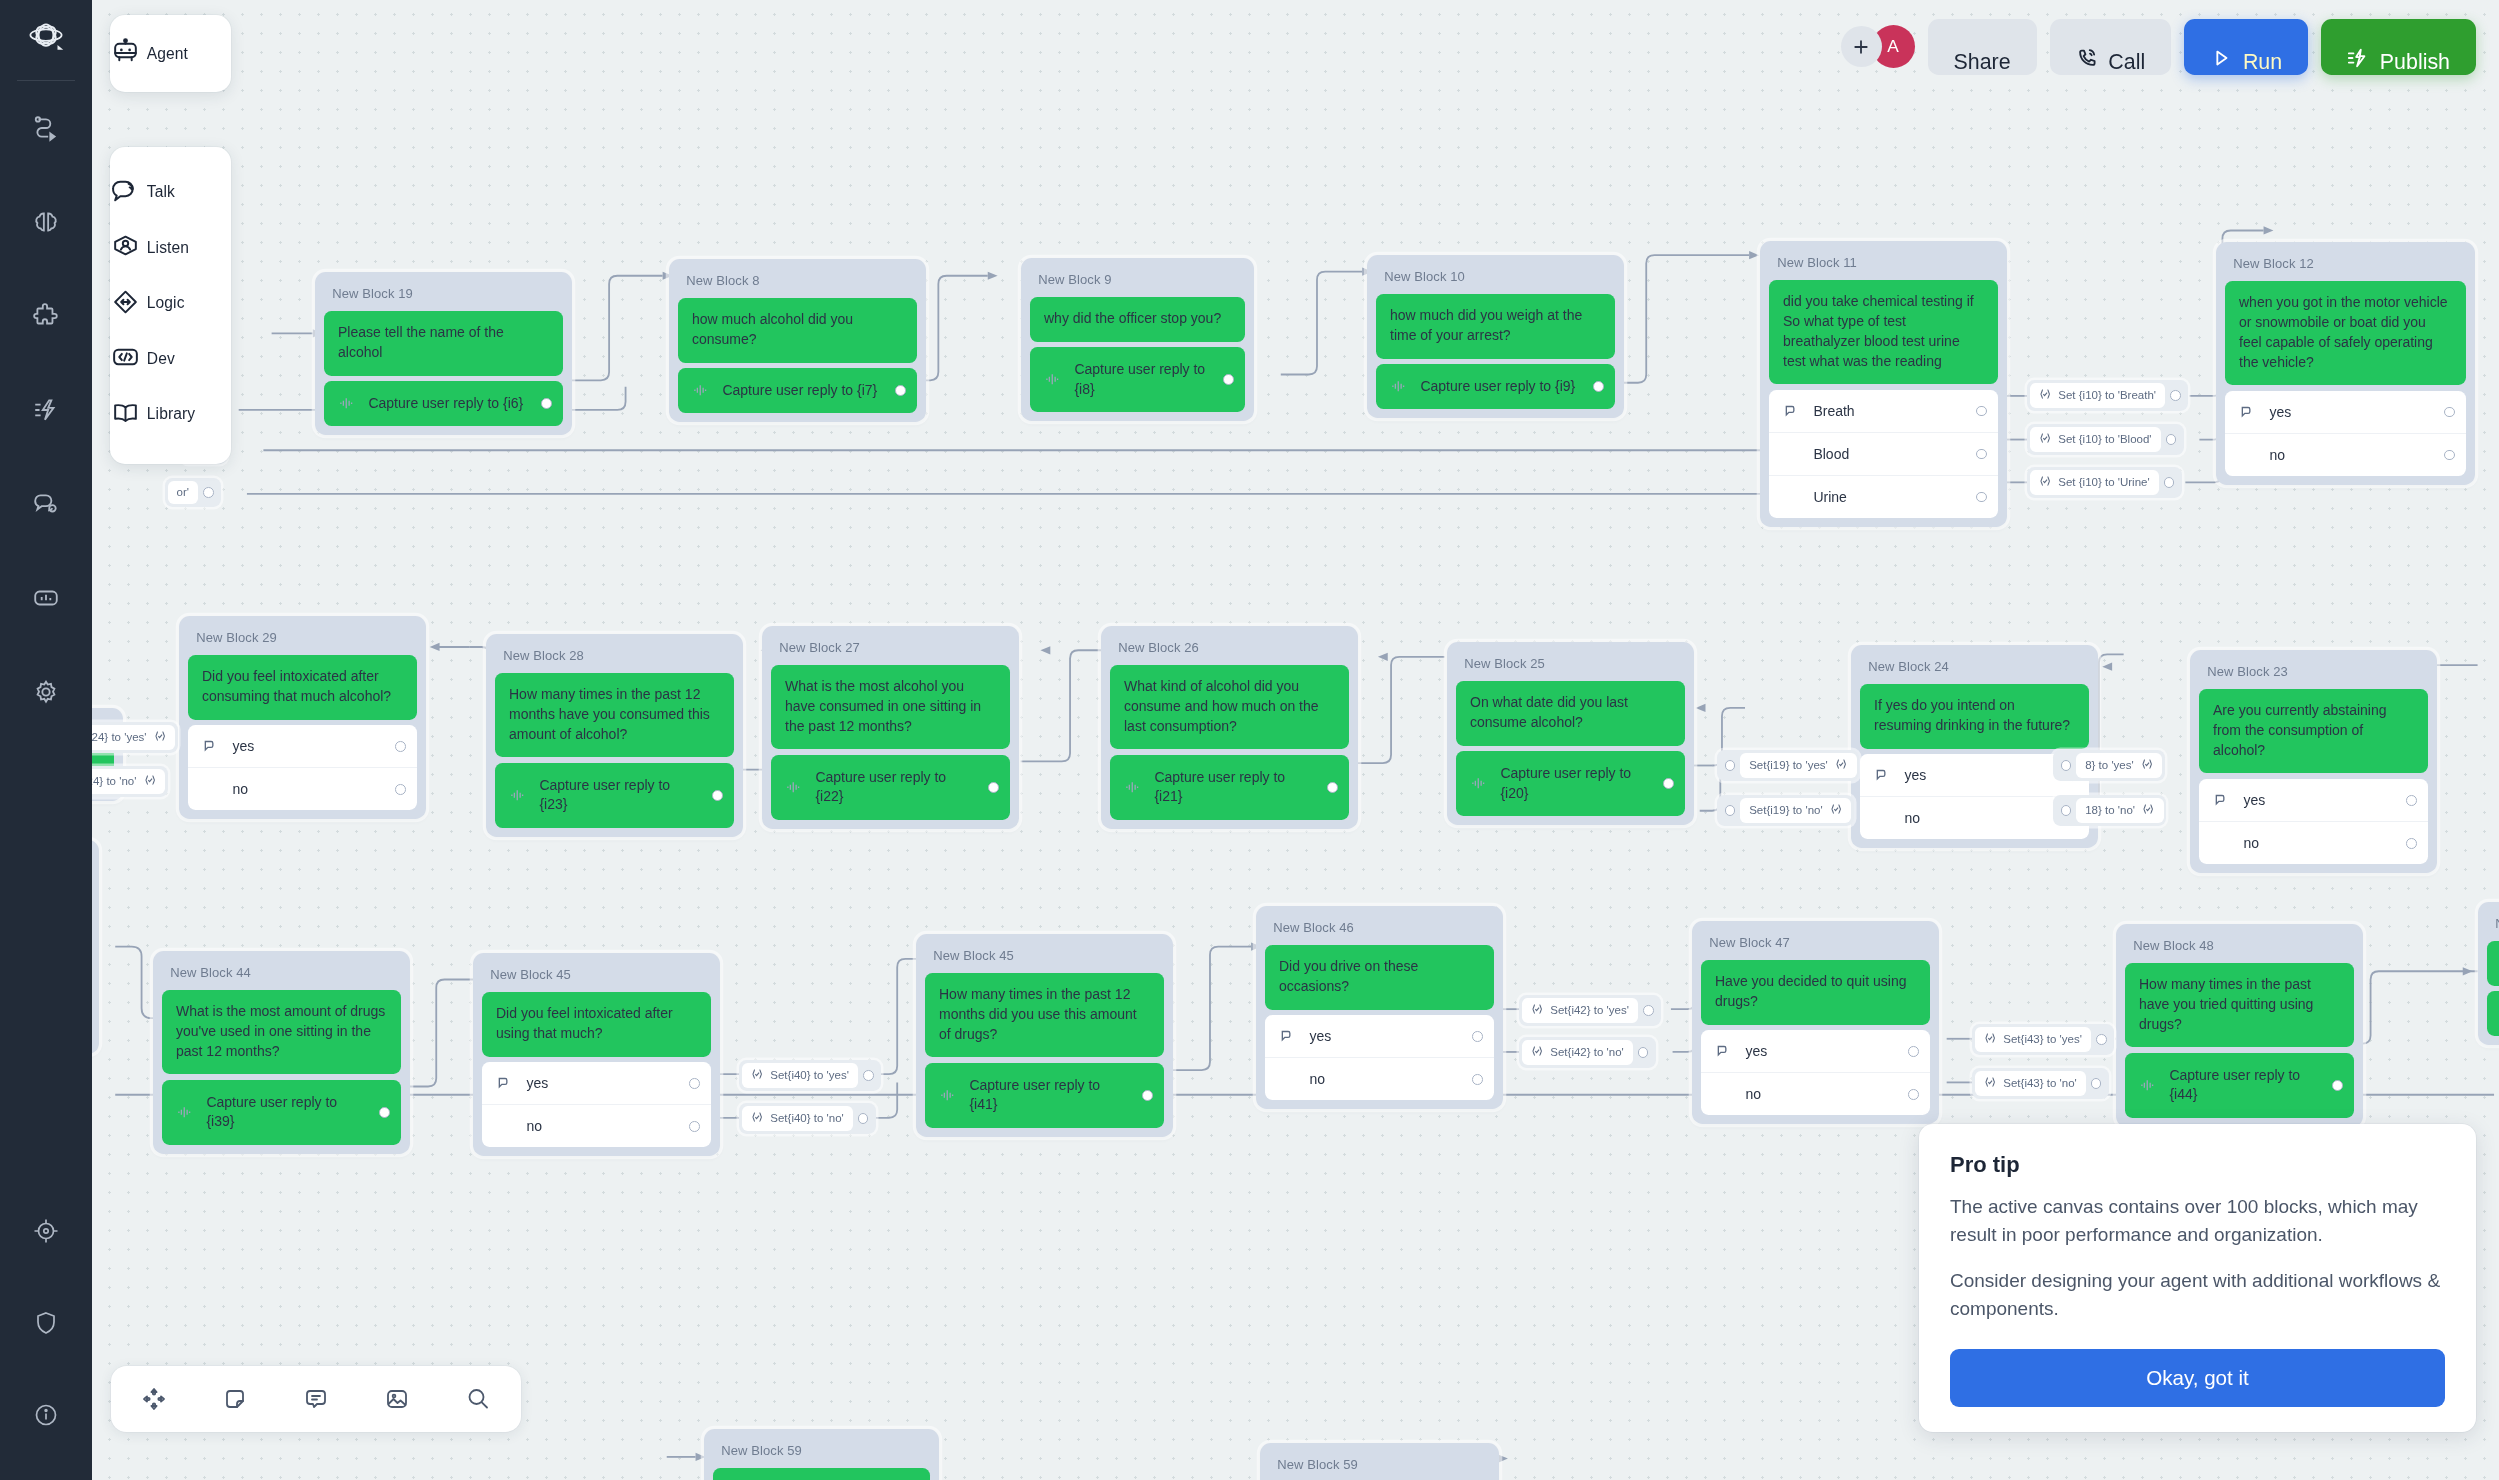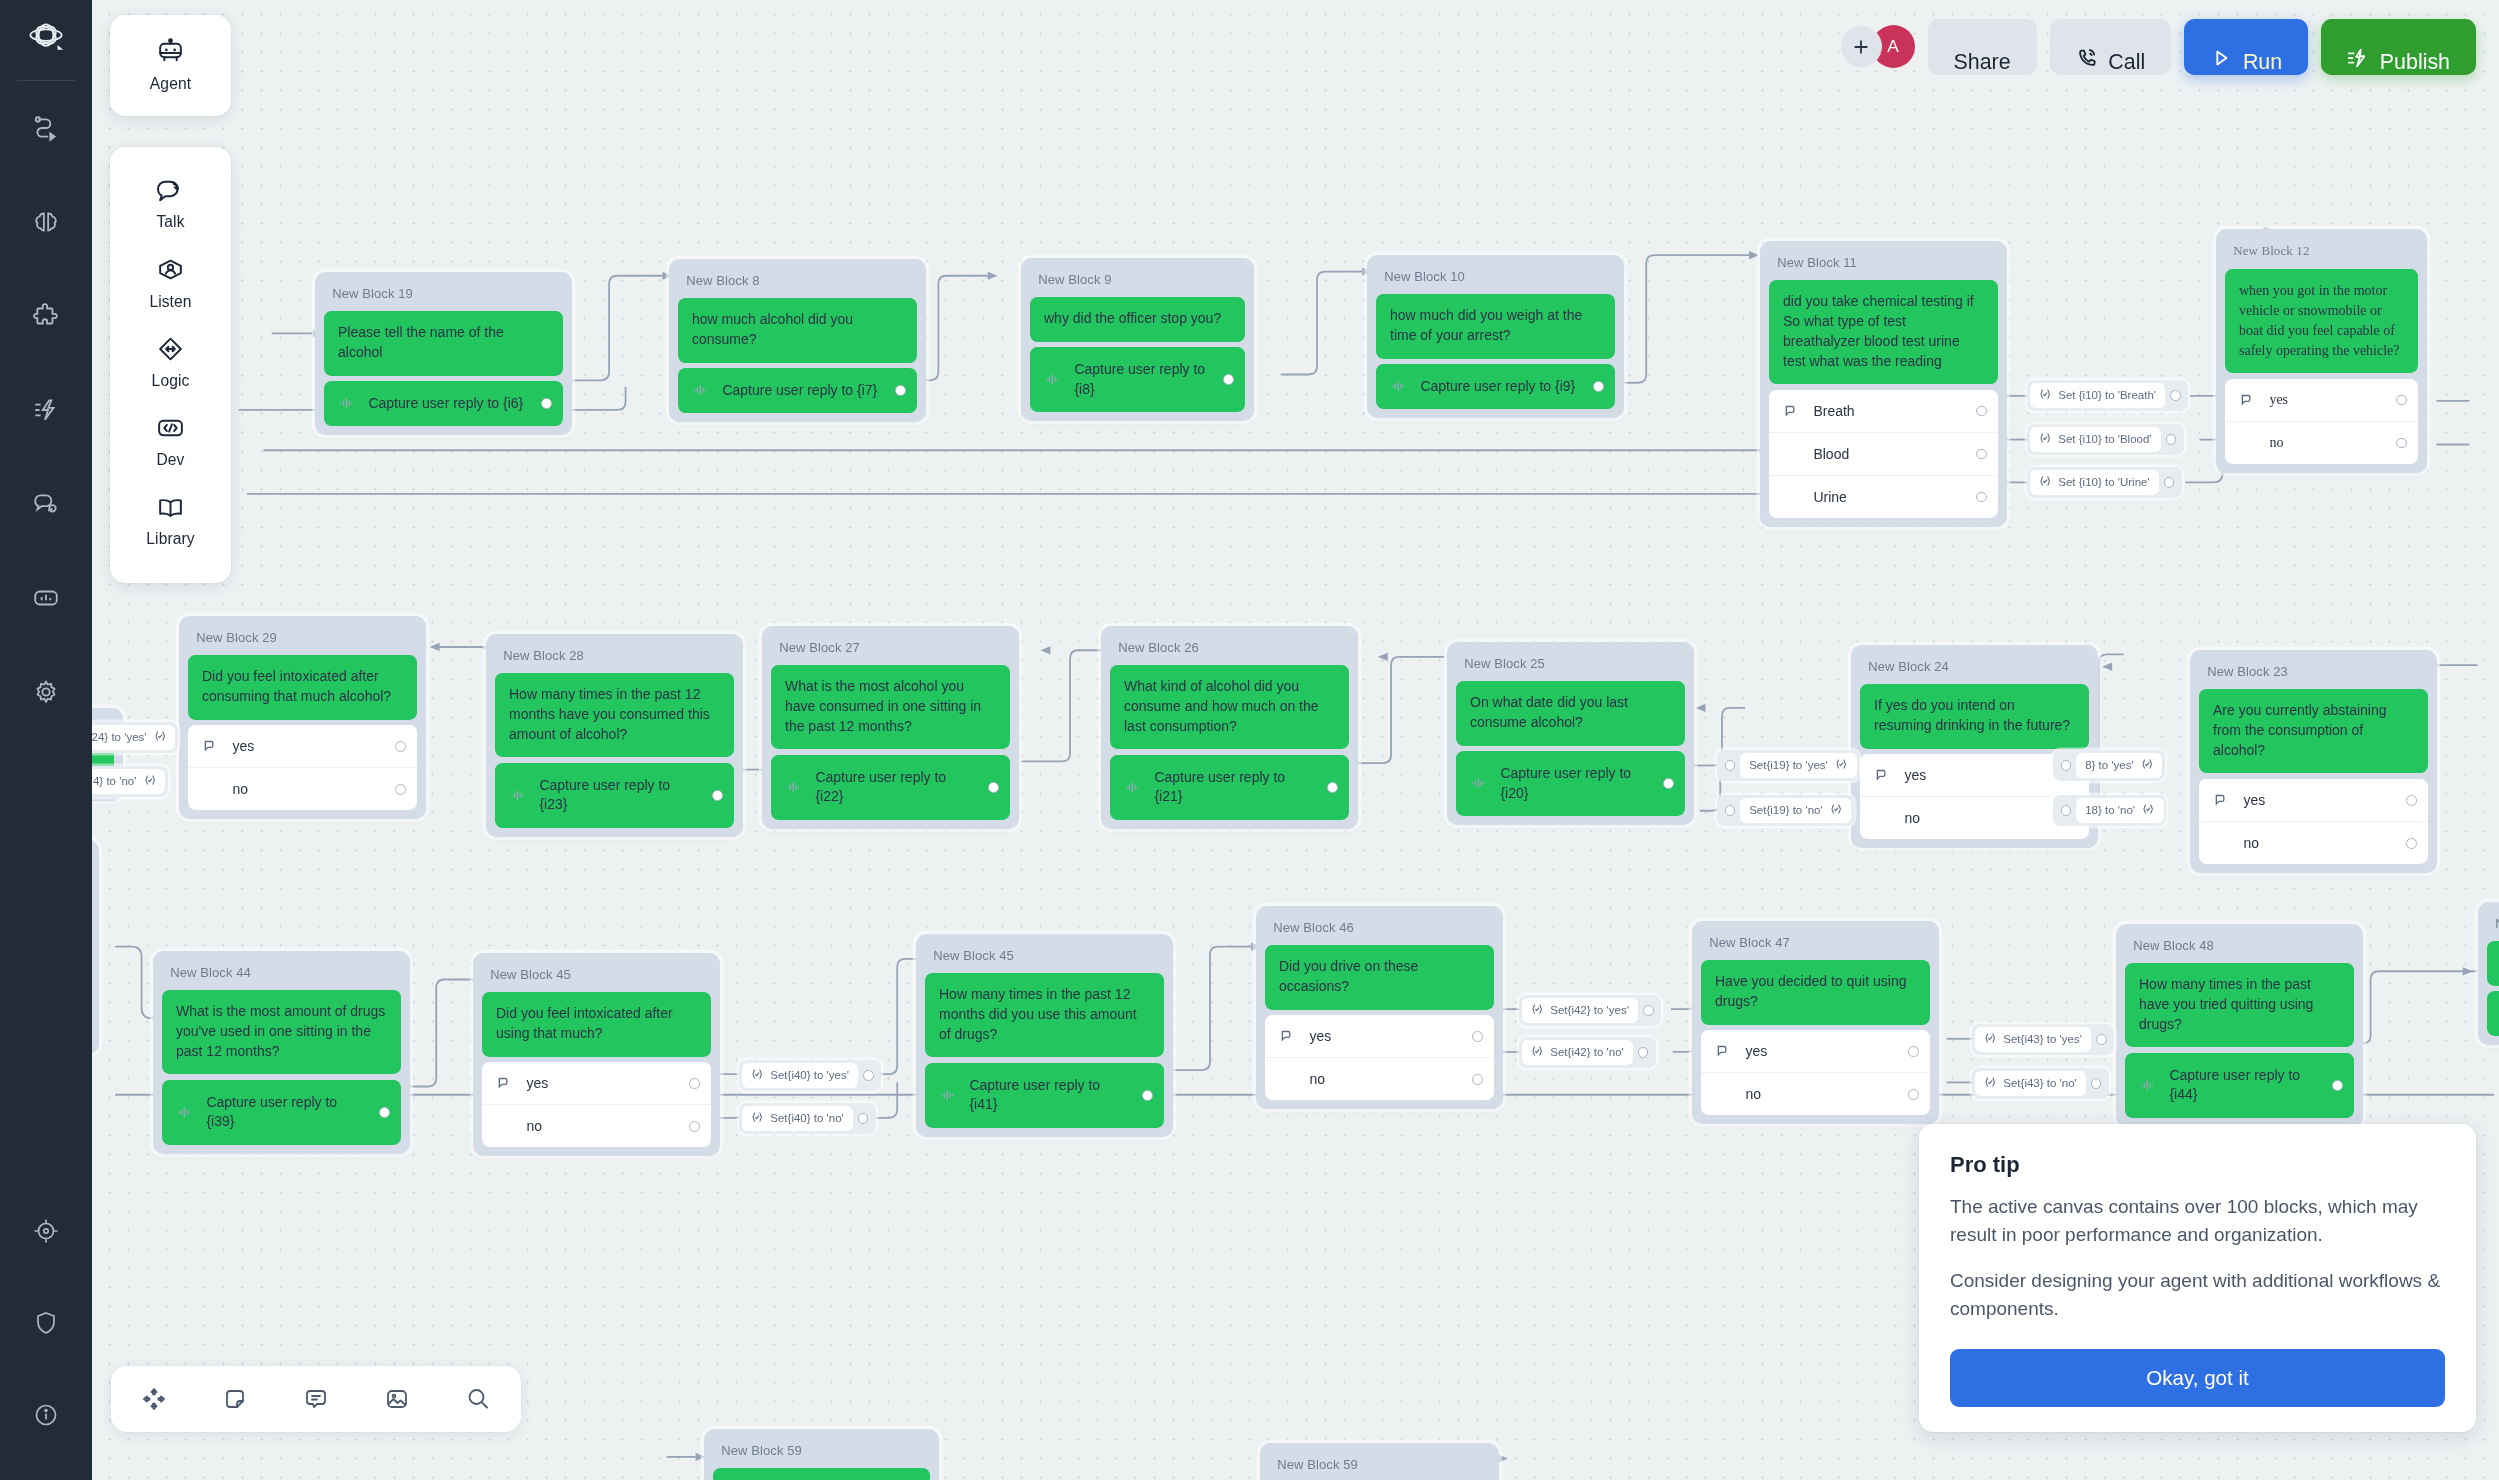--- a/index.html
+++ b/index.html
@@ -39,22 +39,22 @@
   
   #palette-top, #palette-main {
     position:absolute; left:110px; width:121px;
     background:#fff; border-radius:15px;
     box-shadow:0 3.3px 15px rgba(30,45,70,.10), 0 0 0 0.8px rgba(40,60,90,.045);
     z-index:35;
   }
   #palette-top { top:15px; padding:11.5px 0 10px; }
   #palette-main { top:147px; padding:18px 0 21.4px; }
   .pal-item {
-    display:flex; flex-direction:column; align-items:center; gap:5.8px;
-    padding:11.5px 0 13px; cursor:pointer;justify-content:center;
+    display:flex; flex-direction:row; align-items:center; gap:5.8px;
+    padding:11.5px 0 13px; cursor:pointer;
   }
   .pal-item svg { stroke:#1d2636; fill:none; stroke-width:1.9; stroke-linecap:round; stroke-linejoin:round; }
   .pal-label { font-size:15.6px; color:#1d2636; letter-spacing:0.1px; }
 
   
   #topbar {
     position:absolute; right:23px; top:15px; height:63px;
     display:flex; align-items:center; gap:13px; z-index:30;
   }
   .avatar-grp { display:flex; align-items:center; }
@@ -320,21 +320,21 @@
         <span class="port"></span>
       </div>
       <div class="opt">
         <span class="opt-ic"></span>
         <span class="lbl">Urine</span>
         <span class="port"></span>
       </div>
     </div>
   </div>
 
-  <div class="block" style="left:2216px;top:229px;width:211px;font-family:Liberation Serif, serif;">
+  <div class="block" style="left:2216px;top:242px;width:259px;">
     <div class="block-title">New Block 12</div>
     <div class="card">when you got in the motor vehicle or snowmobile or boat did you feel capable of safely operating the vehicle?</div>
     <div class="opt-list">
       <div class="opt">
         <span class="opt-ic">
             <svg width="15" height="15" viewBox="0 0 18 18">
               <path d="M4 3h7a2 2 0 012 2v3a2 2 0 01-2 2H7l-3 3V3z"></path>
             </svg>
           </span>
         <span class="lbl">yes</span>

